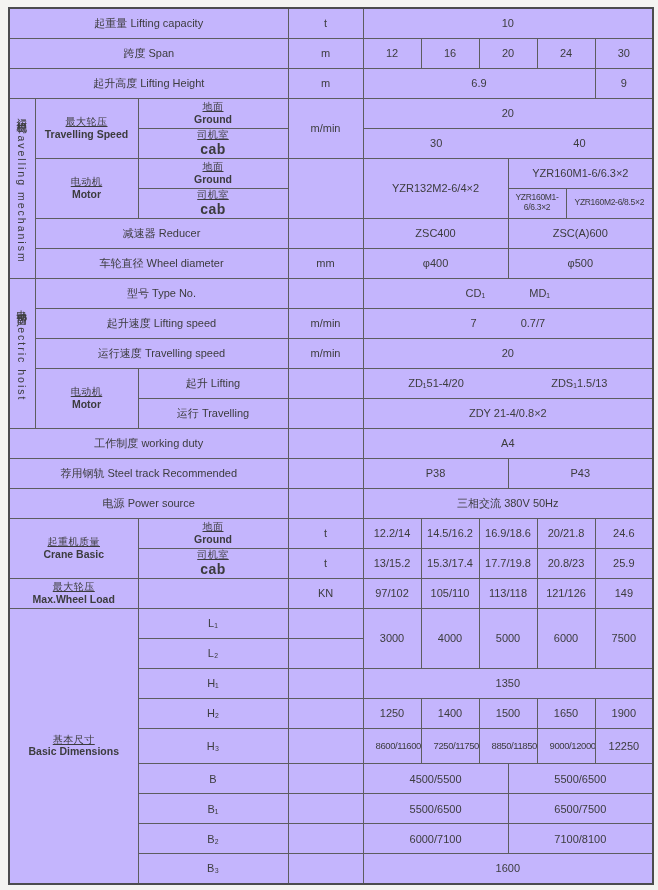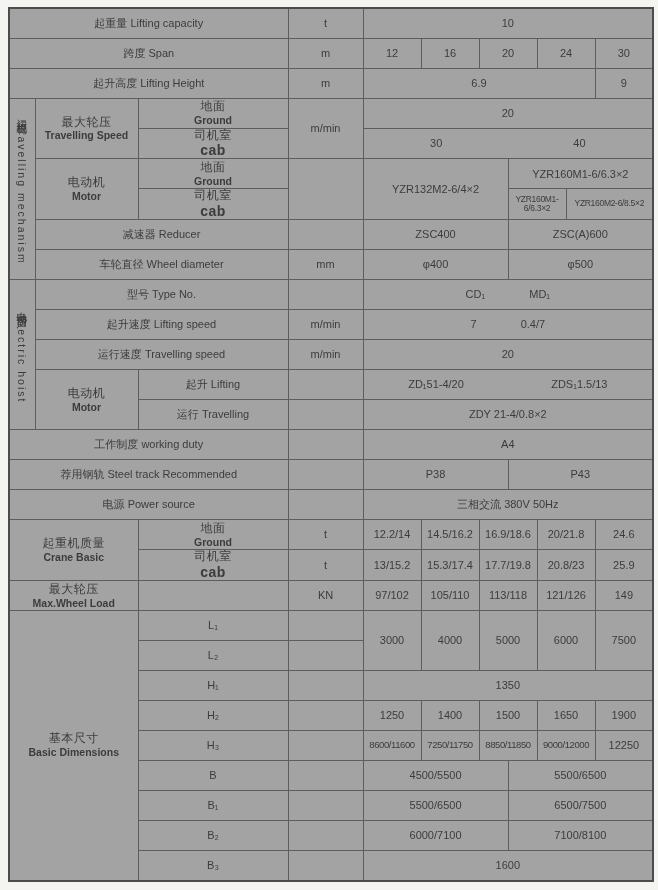--- a/index.html
+++ b/index.html
@@ -6,43 +6,43 @@
   body{
     width:658px;height:890px;position:relative;
     background:#f4f4f1;
     font-family:"Liberation Sans","DejaVu Sans",sans-serif;
     color:#3c3c3e;
   }
   table.spec{
     position:absolute;left:8px;top:7px;width:644px;
     border-collapse:collapse;table-layout:fixed;
     border:2px solid #4c4c4e;
-    background:#a3a3a3;
+    background:#c4b5fd;
   }
   td{
     border:1px solid #5d5d60;
     text-align:center;vertical-align:middle;
     font-size:11px;padding:0 1px;overflow:hidden;
     line-height:1.15;
   }
   tr{height:30px;}
-  .cn{font-size:12px;letter-spacing:0.5px;}
+  .cn{font-size:10px;letter-spacing:0.5px;text-decoration:underline;}
   .en{font-size:10.5px;font-weight:bold;}
   .two .cn,.two .en{display:block;}
   .cab-en{font-size:14px;letter-spacing:0.5px;}
   .vert{padding:0;}
   .vwrap{
     writing-mode:vertical-rl;text-orientation:mixed;
     display:inline-block;margin:0 auto;
     font-size:10.5px;letter-spacing:2px;white-space:nowrap;
   }
   .pair{display:flex;justify-content:space-around;align-items:center;}
   .pairc{display:flex;justify-content:center;gap:44px;align-items:flex-end;}
   .sm{font-size:8.5px;letter-spacing:-0.3px;padding:0;}
-  .h3v{font-size:9.5px;letter-spacing:-0.4px;padding:5px;}
+  .h3v{font-size:9.5px;letter-spacing:-0.4px;padding:12px;}
   .val{font-size:11px;}
 </style>
 </head>
 <body>
 
 <table class="spec">
   <colgroup>
     <col style="width:26px">
       <col style="width:103px">
       <col style="width:150px">
@@ -162,21 +162,21 @@
       </div>
     </td>
   </tr>
 
   <tr>
     <td colspan="2">起升速度 Lifting speed</td>
     <td>m/min</td>
     <td colspan="10">
       <div class="pairc">
         <span class="val">7</span>
-        <span class="val">0.4/7</span>
+        <span class="val">0.7/7</span>
       </div>
     </td>
   </tr>
 
   <tr>
     <td colspan="2">运行速度 Travelling speed</td>
     <td>m/min</td>
     <td colspan="10" class="val">20</td>
   </tr>
 

